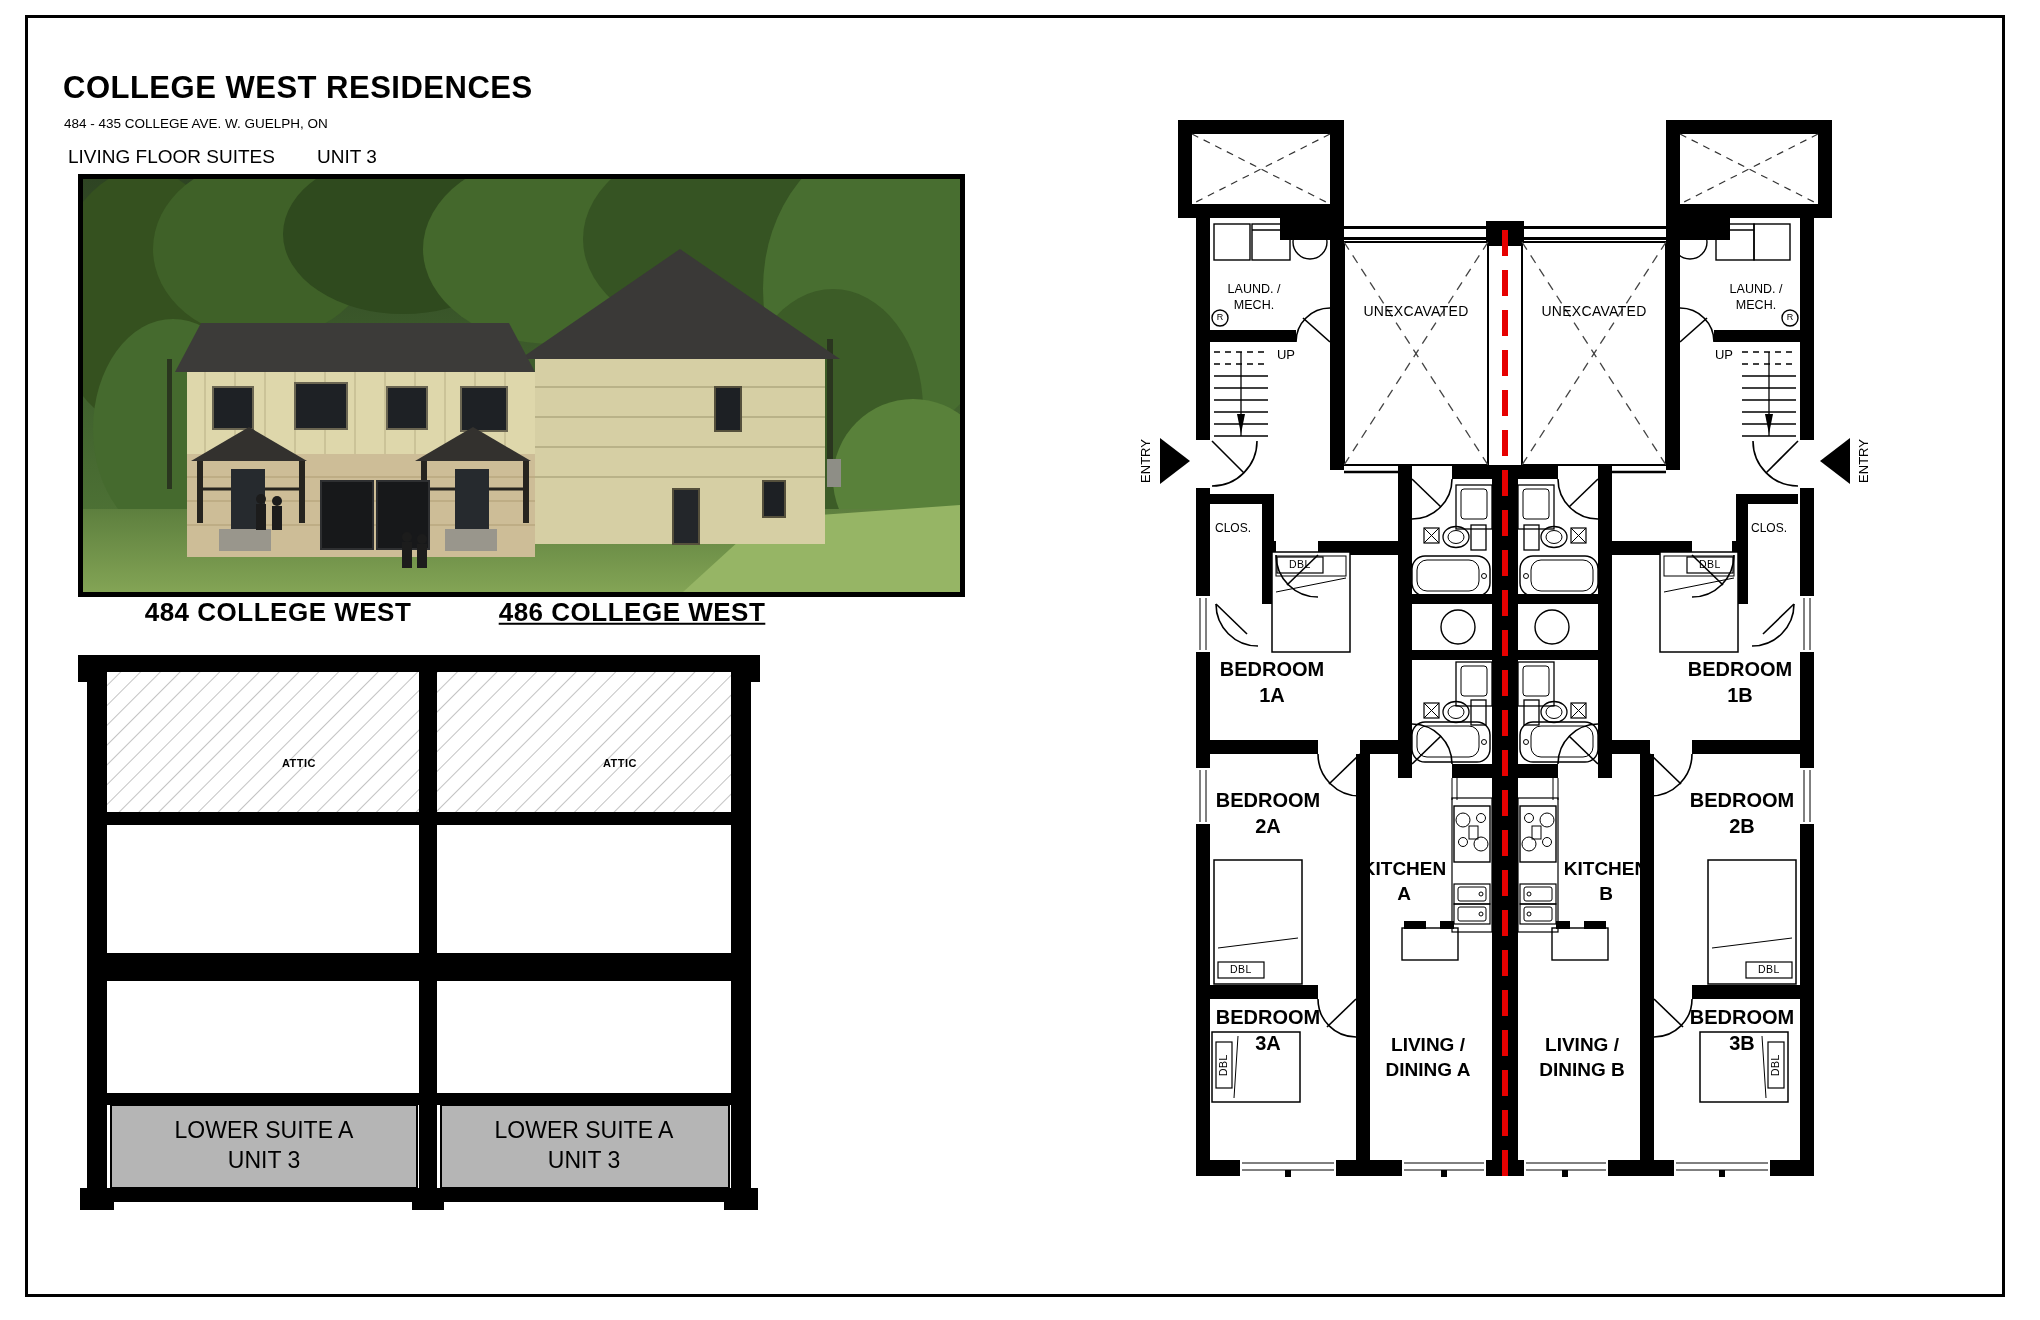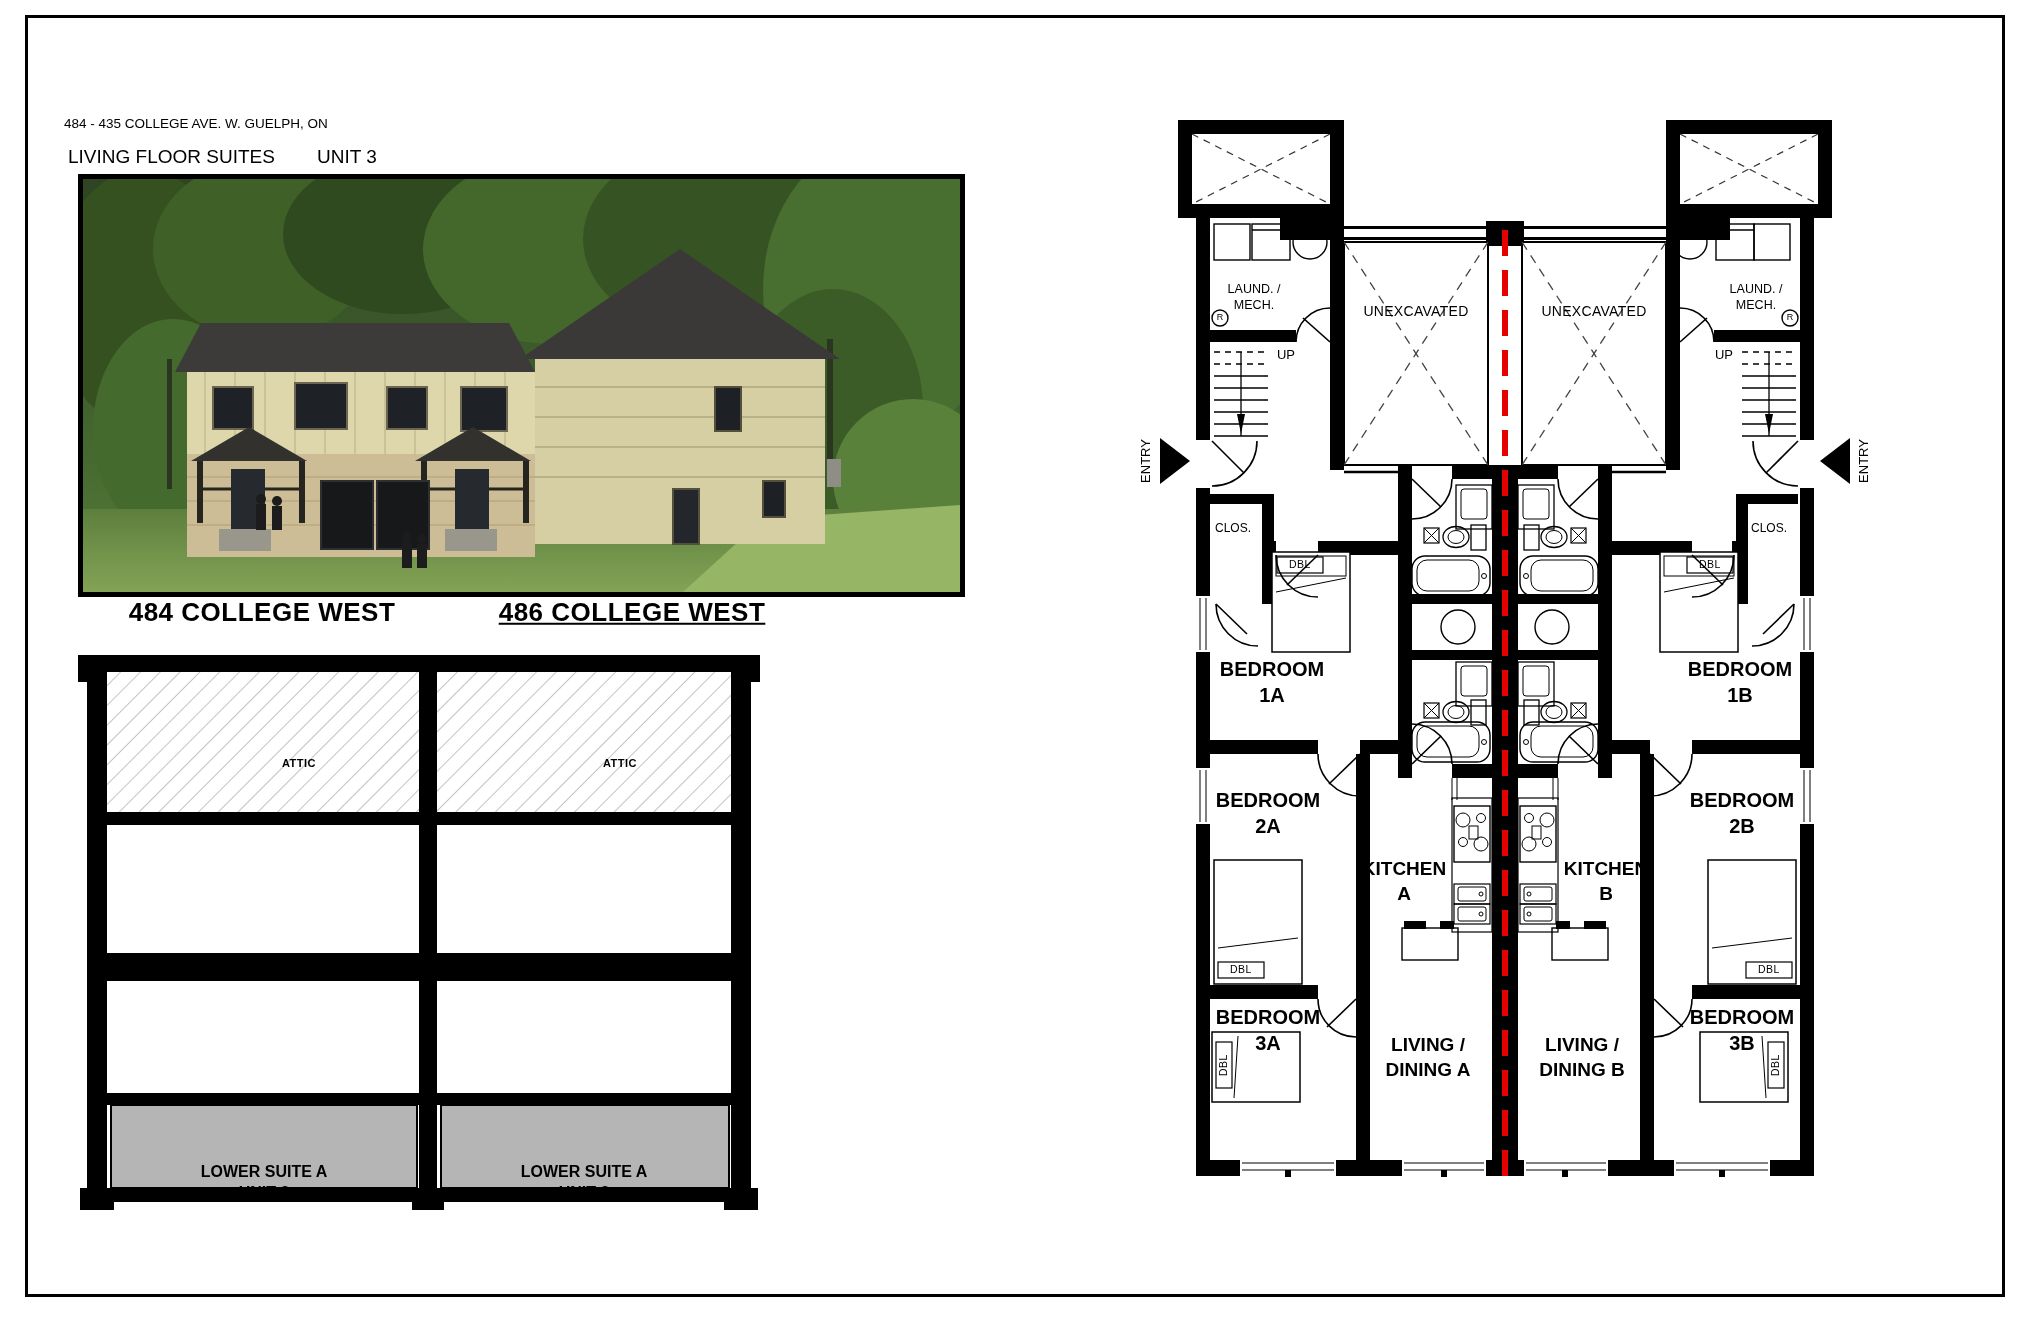--- a/index.html
+++ b/index.html
@@ -11,37 +11,38 @@
   .address{position:absolute;left:64px;top:116px;font-size:13.5px;}
   .floorline{position:absolute;left:68px;top:146px;font-size:19px;}
   .floorline .gap{display:inline-block;width:42px;}
   .photo{position:absolute;left:78px;top:174px;width:877px;height:413px;border:5px solid #000;
         box-sizing:content-box;background:#3d5a2c;}
   .lbl{position:absolute;transform:translate(-50%,-50%);text-align:center;white-space:pre-line;
         color:#000;line-height:1.25;}
   .rot{transform:translate(-50%,-50%) rotate(-90deg);}
   .cap{font-size:26px;font-weight:bold;letter-spacing:.5px;}
   .attic{font-size:11px;font-weight:bold;letter-spacing:.5px;margin-left:36px;}
-  .suite{font-size:16px;font-weight:bold;line-height:1.3;margin-top:37px;}
+  .suite{font-size:23px;font-weight:normal;line-height:1.3;}
   .room{font-size:20px;font-weight:bold;line-height:1.3;}
   .kitchen{font-size:19px;font-weight:bold;line-height:1.3;}
   .laund{font-size:12.5px;font-weight:normal;line-height:1.3;}
   .small{font-size:13px;}
   .tiny{font-size:12px;text-align:right;}
   .dbl{font-size:10.5px;letter-spacing:.5px;}
   .meter{font-size:9px;}
   .unexc{font-size:14px;letter-spacing:.3px;}
   svg{position:absolute;left:0;top:0;}
 </style>
 </head>
 <body>
 
 <div class="page">
   <div class="page-border"></div>
 
+  <div class="title">COLLEGE WEST RESIDENCES</div>
   <div class="address">484 - 435 COLLEGE AVE. W. GUELPH, ON</div>
   <div class="floorline"><span>LIVING FLOOR SUITES</span><span class="gap"></span><span>UNIT 3</span></div>
 
   <div class="photo">
     <svg width="877" height="413" viewBox="0 0 877 413">
       <defs>
         <linearGradient id="treeG" x1="0" y1="0" x2="0" y2="1">
           <stop offset="0" stop-color="#2e4423"></stop>
             <stop offset="0.6" stop-color="#43652f"></stop>
             <stop offset="1" stop-color="#567c3a"></stop>
@@ -462,21 +463,21 @@
           <line x1="1412" y1="764" x2="1441" y2="736"></line>
         <path d="M1558,764 A40,40 0 0 1 1598,724"></path>
           <line x1="1598" y1="764" x2="1569" y2="736"></line>
       </g>
 
       <polygon points="1160,438 1160,484 1190,461" fill="#000"></polygon>
       <polygon points="1850,438 1850,484 1820,461" fill="#000"></polygon>
     </g>
   </svg>
 
-  <div class="lbl cap" style="left:262px;top:612px;">484 COLLEGE WEST</div>
+  <div class="lbl cap" style="left:278px;top:612px;">484 COLLEGE WEST</div>
   <div class="lbl cap" style="left:632px;top:612px;text-decoration:underline;">486 COLLEGE WEST</div>
 
   <div class="lbl attic" style="left:263px;top:764px;">ATTIC</div>
   <div class="lbl attic" style="left:584px;top:764px;">ATTIC</div>
   <div class="lbl suite" style="left:264px;top:1146px;">LOWER SUITE A
 UNIT 3</div>
   <div class="lbl suite" style="left:584px;top:1146px;">LOWER SUITE A
 UNIT 3</div>
 
   <div class="lbl unexc" style="left:1416px;top:312px;">UNEXCAVATED</div>

